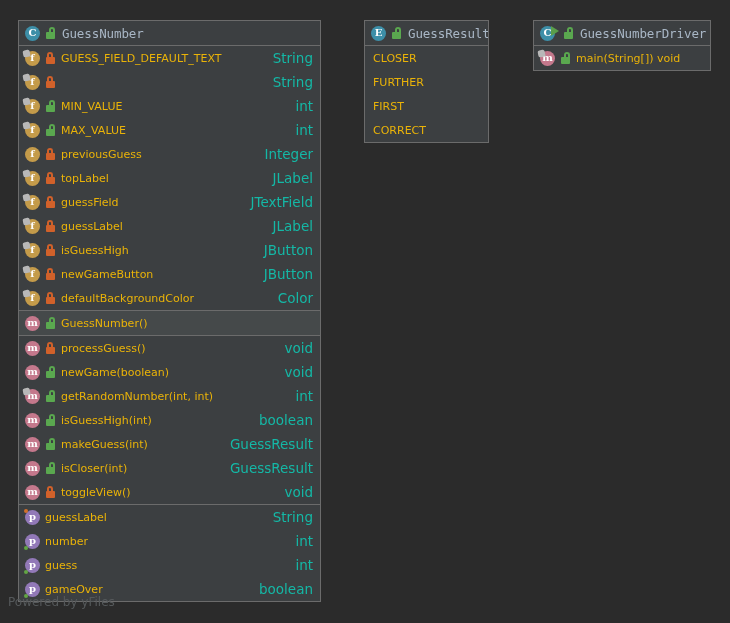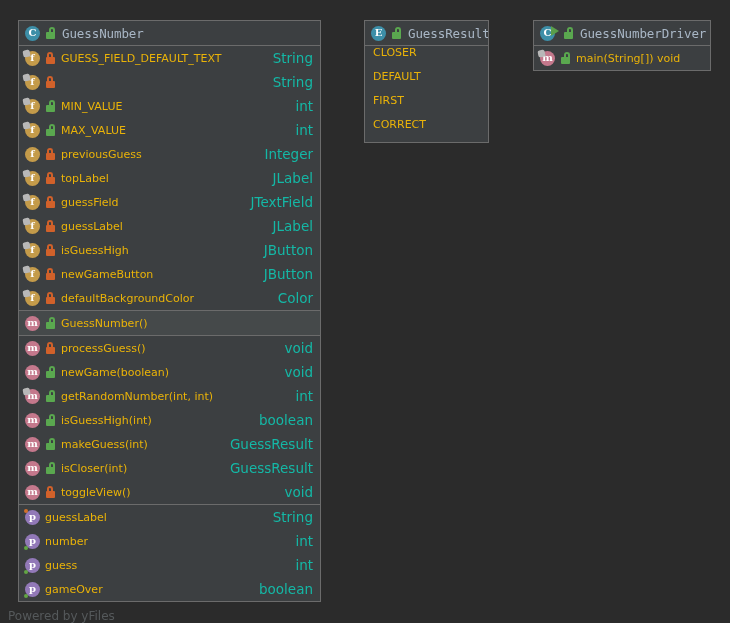--- a/index.html
+++ b/index.html
@@ -74,20 +74,21 @@
   .row-type {
     font-size: 13.5px;
     color: #14b8a6;
     margin-left: auto;
     padding-left: 8px;
     flex: 0 0 auto;
   }
 
   .enum-row {
     display: flex;
+    align-items: center;
     height: 24px;
     padding: 0 8px;
     box-sizing: border-box;
   }
   .enum-row .row-name { margin-left: 0; }
 
   
   .icon {
     position: relative;
     flex: 0 0 auto;
@@ -167,21 +168,21 @@
     box-sizing: border-box;
   }
   .lock-public .body    { background: #5aa84f; }
   .lock-public .shackle { border-color: #5aa84f; left: 4px; }
   .lock-private .body    { background: #d1612a; }
   .lock-private .shackle { border-color: #d1612a; left: 2px; }
 
   .watermark {
     position: absolute;
     left: 8px;
-    bottom: 0;
+    bottom: 14px;
     font-family: "DejaVu Sans", sans-serif;
     font-size: 12px;
     color: #55595b;
     user-select: none;
   }
 </style>
 </head>
 <body>
 
 <div id="canvas">
@@ -470,21 +471,21 @@
           <span class="body"></span>
       </span>
       <span class="box-title">GuessResult</span>
     </div>
 
     <div class="section" id="gr-constants">
         <div class="enum-row">
           <span class="row-name">CLOSER</span>
         </div>
         <div class="enum-row">
-          <span class="row-name">DEFAULT</span>
+          <span class="row-name">FURTHER</span>
         </div>
         <div class="enum-row">
           <span class="row-name">FIRST</span>
         </div>
         <div class="enum-row">
           <span class="row-name">CORRECT</span>
         </div>
       </div>
   </div>
 

